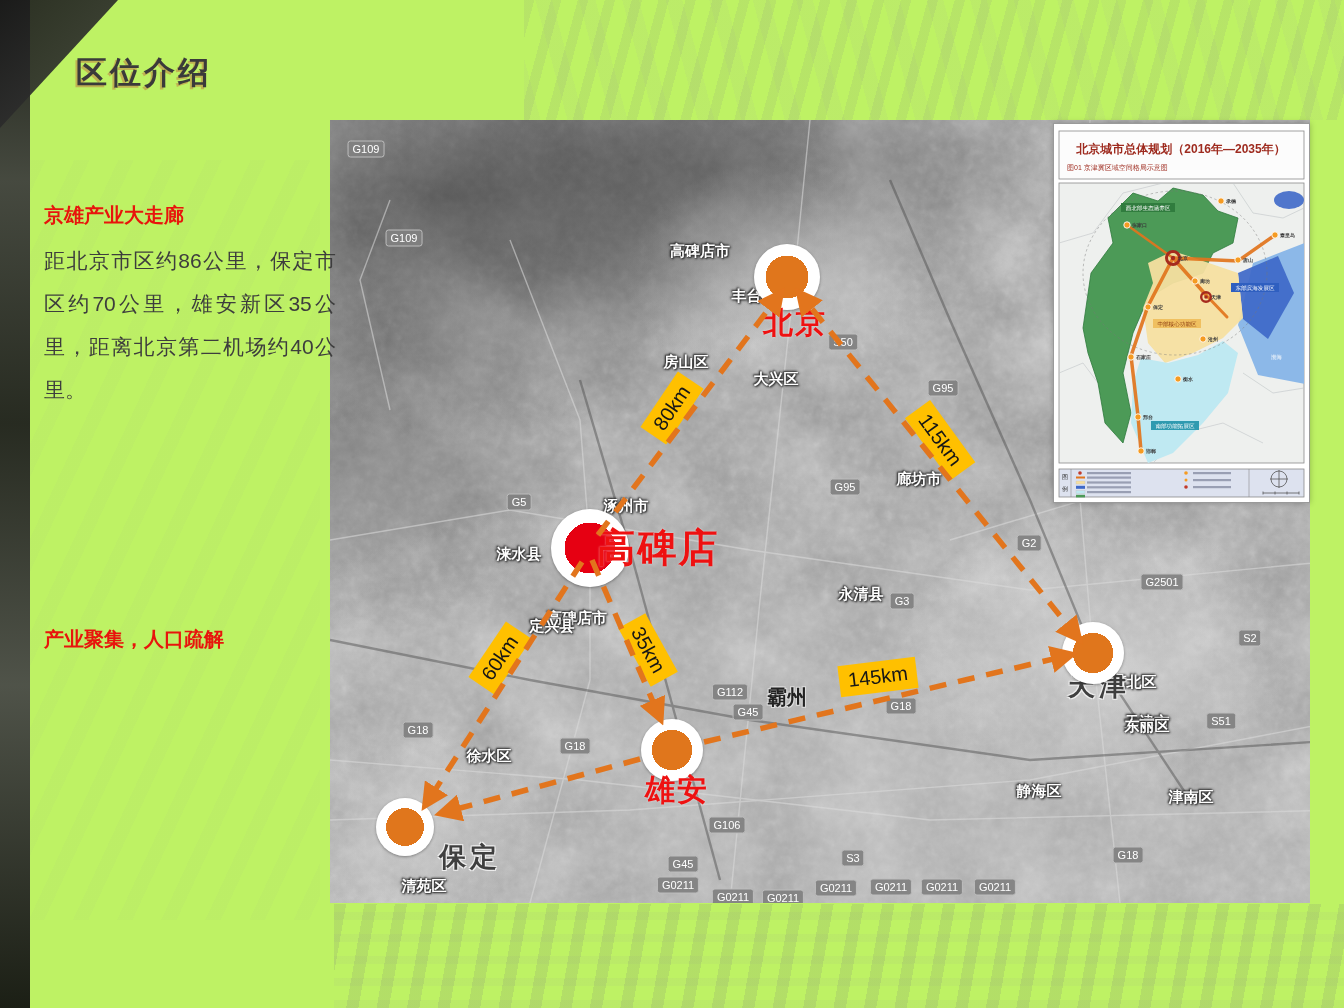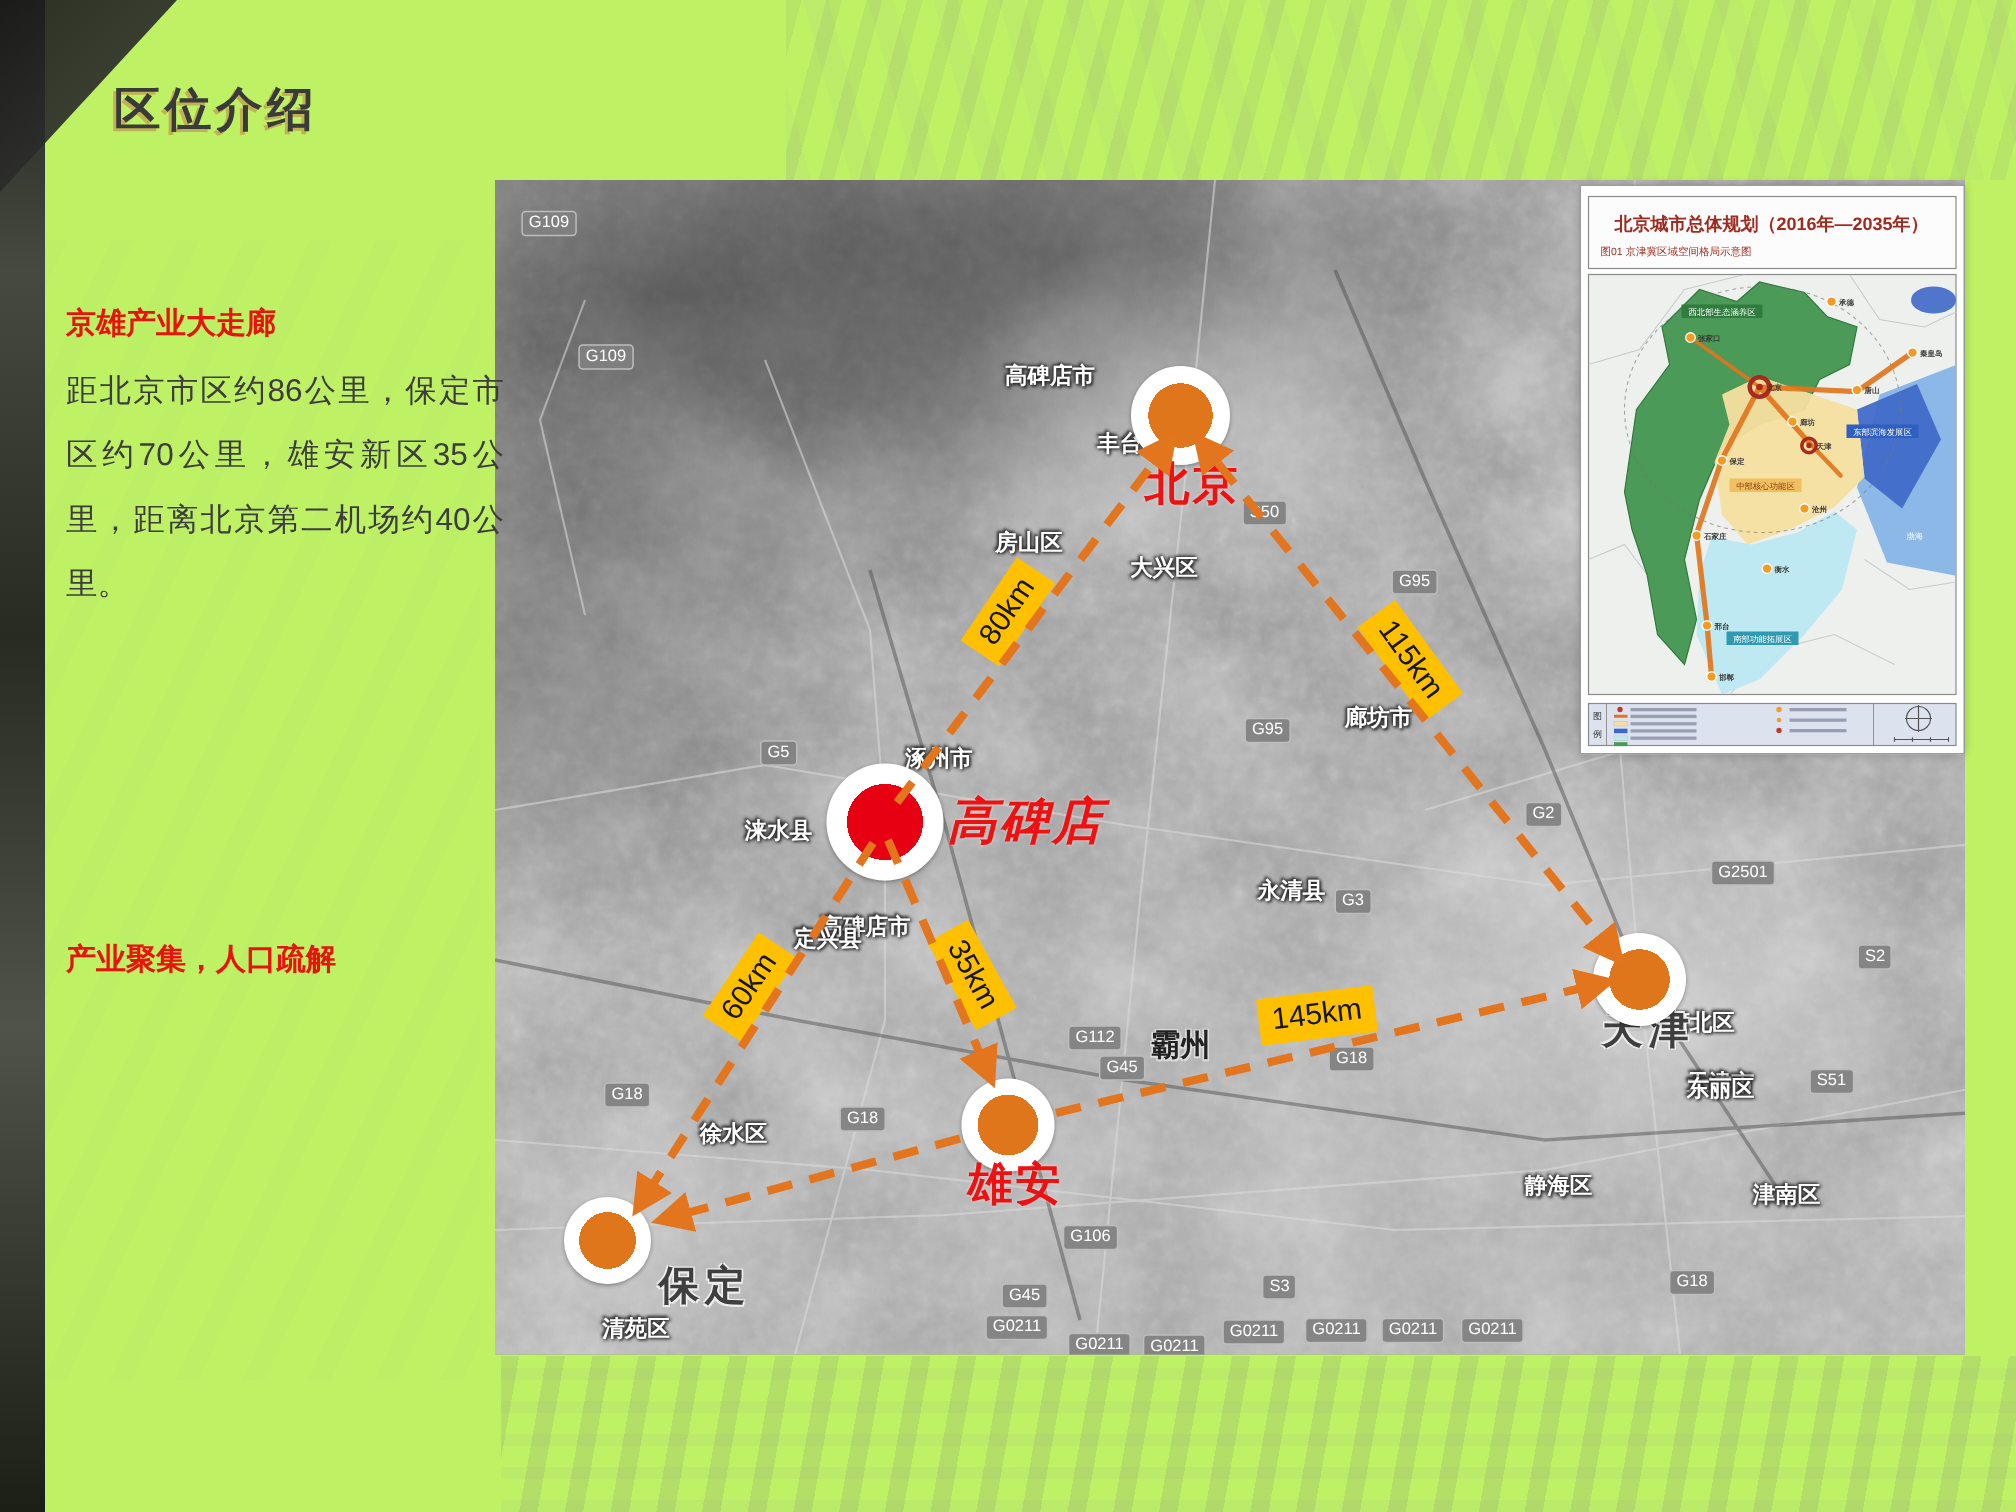--- a/index.html
+++ b/index.html
@@ -176,21 +176,21 @@
         <div class="chip" style="left: 610px; top: 320px; transform: translate(-50%, -50%) rotate(54deg);">115km</div>
         <div class="chip" style="left: 318px; top: 530px; transform: translate(-50%, -50%) rotate(61deg);">35km</div>
         <div class="chip" style="left: 170px; top: 538px; transform: translate(-50%, -50%) rotate(-56deg);">60km</div>
         <div class="chip" style="left: 548px; top: 557px; transform: translate(-50%, -50%) rotate(-7deg);">145km</div>
         <div class="marker" style="left: 424px; top: 124px; height: 66px; width: 66px; background: radial-gradient(circle, rgb(224, 118, 28) 0px, rgb(224, 118, 28) 46%, rgb(255, 255, 255) 46%, rgb(255, 255, 255) 76%, rgb(224, 118, 28) 76%, rgb(224, 118, 28) 100%);"></div>
         <div class="marker" style="left: 221px; top: 389px; height: 78px; width: 78px; background: radial-gradient(circle, rgb(230, 0, 18) 0px, rgb(230, 0, 18) 46%, rgb(255, 255, 255) 46%, rgb(255, 255, 255) 76%, rgb(230, 0, 18) 76%, rgb(230, 0, 18) 100%);"></div>
         <div class="marker" style="left: 311px; top: 599px; height: 62px; width: 62px; background: radial-gradient(circle, rgb(224, 118, 28) 0px, rgb(224, 118, 28) 46%, rgb(255, 255, 255) 46%, rgb(255, 255, 255) 76%, rgb(224, 118, 28) 76%, rgb(224, 118, 28) 100%);"></div>
         <div class="marker" style="left: 46px; top: 678px; height: 58px; width: 58px; background: radial-gradient(circle, rgb(224, 118, 28) 0px, rgb(224, 118, 28) 46%, rgb(255, 255, 255) 46%, rgb(255, 255, 255) 76%, rgb(224, 118, 28) 76%, rgb(224, 118, 28) 100%);"></div>
         <div class="marker" style="left: 732px; top: 502px; height: 62px; width: 62px; background: radial-gradient(circle, rgb(224, 118, 28) 0px, rgb(224, 118, 28) 46%, rgb(255, 255, 255) 46%, rgb(255, 255, 255) 76%, rgb(224, 118, 28) 76%, rgb(224, 118, 28) 100%);"></div>
         <div class="lbl lbl-red" style="left: 465px; top: 203px; font-size: 30px;">北京</div>
-        <div class="lbl lbl-red" style="left: 354px; top: 428px; font-size: 33px; font-style: italic;">高碑店</div>
+        <div class="lbl lbl-red" style="left: 328px; top: 428px; font-size: 39px;">高碑店</div>
         <div class="lbl lbl-red" style="left: 347px; top: 670px; font-size: 30px;">雄安</div>
         <div class="lbl lbl-dark-big" style="left: 140px; top: 737px; font-size: 27px;">保定</div>
         <div class="lbl lbl-dark-big" style="left: 769px; top: 566px; font-size: 27px;">天津</div>
         <div class="lbl lbl-dark-sm" style="left: 457px; top: 577px; font-size: 20px;">霸州</div>
       </div>
 
     <svg class="routes" width="1014" height="783">
       <defs>
         <marker id="ah" viewBox="0 0 10 10" refX="7" refY="5" markerWidth="5" markerHeight="5" orient="auto-start-reverse">
           <path d="M0,0 L10,5 L0,10 z" fill="#e2751d"></path>

